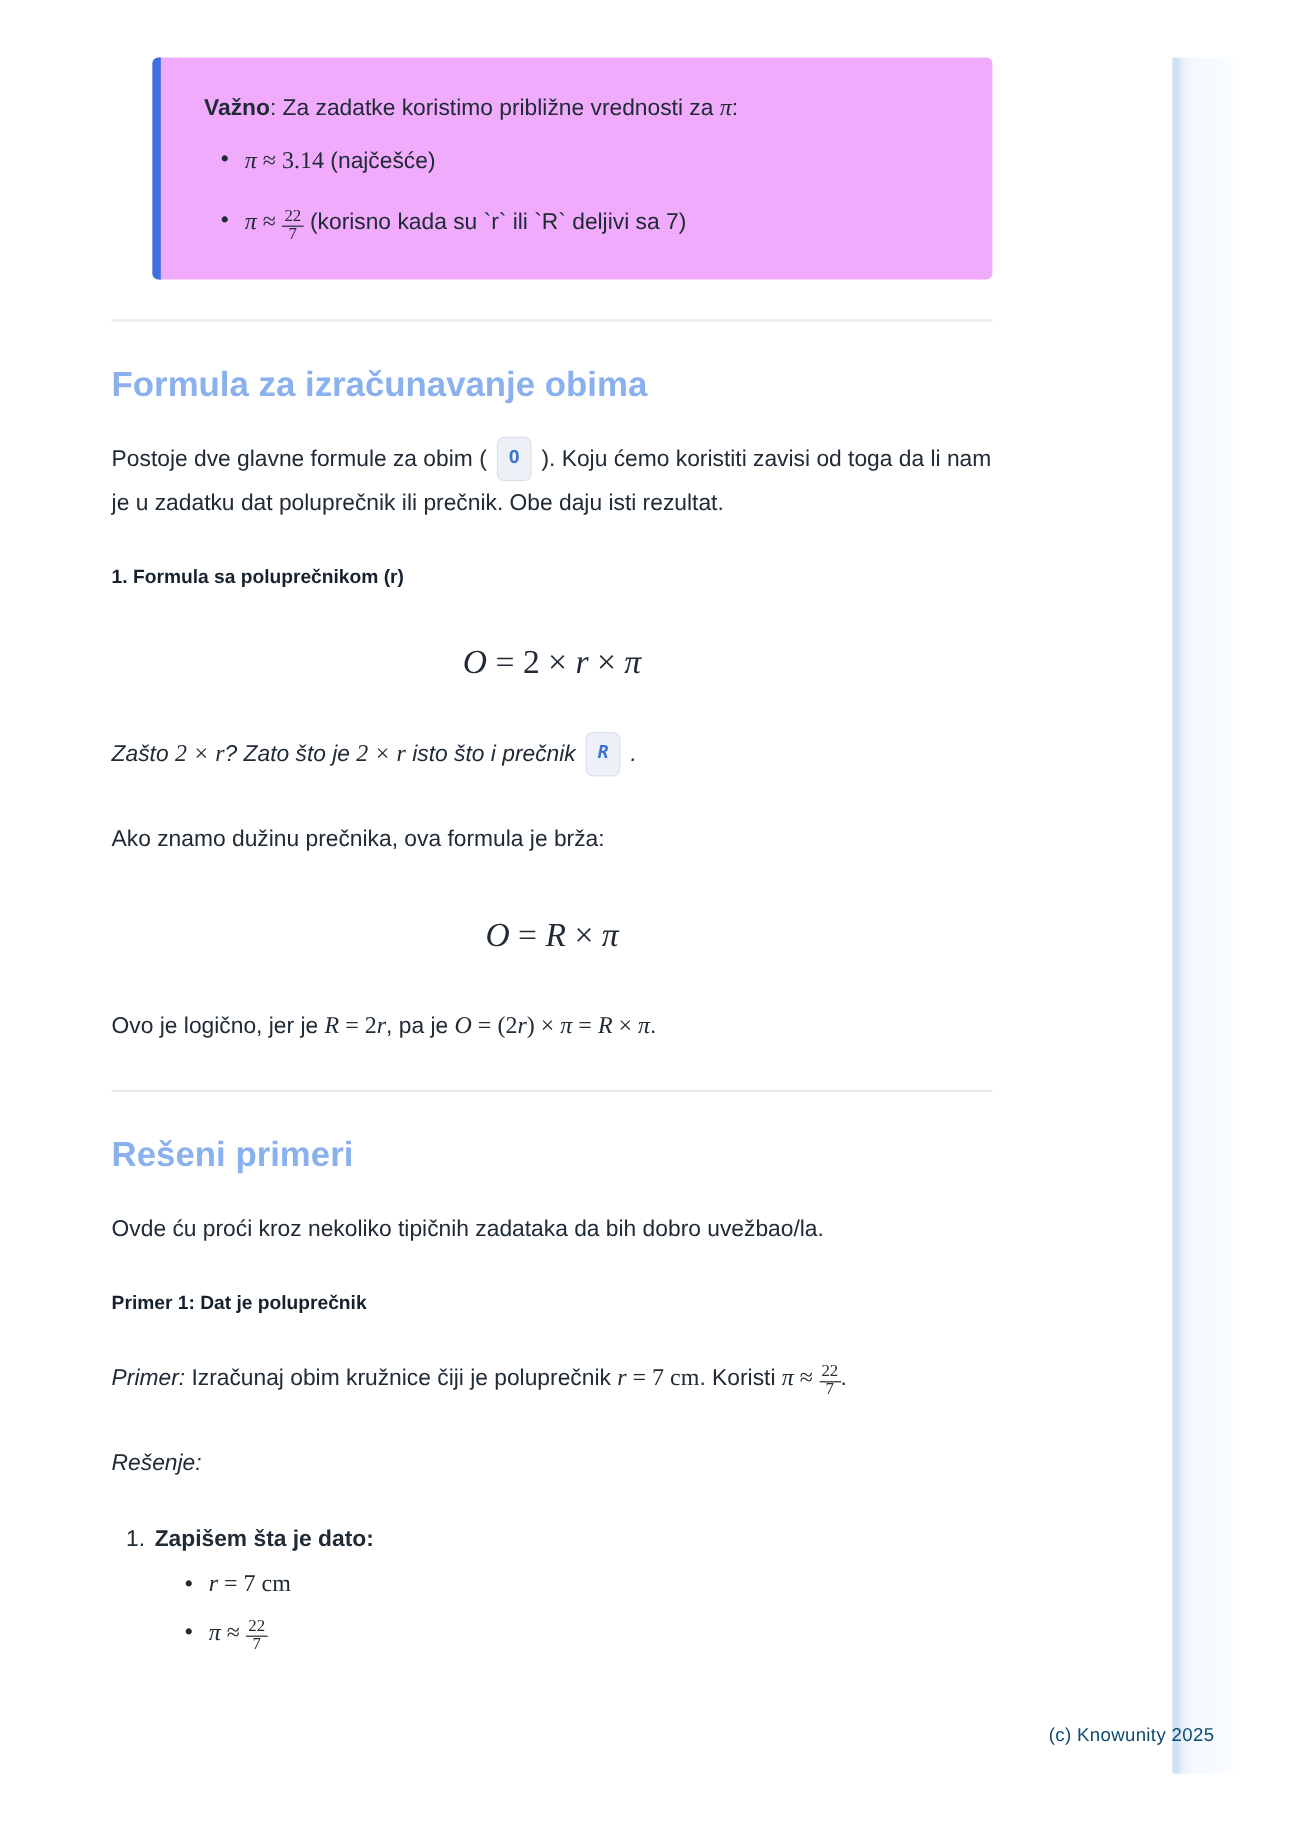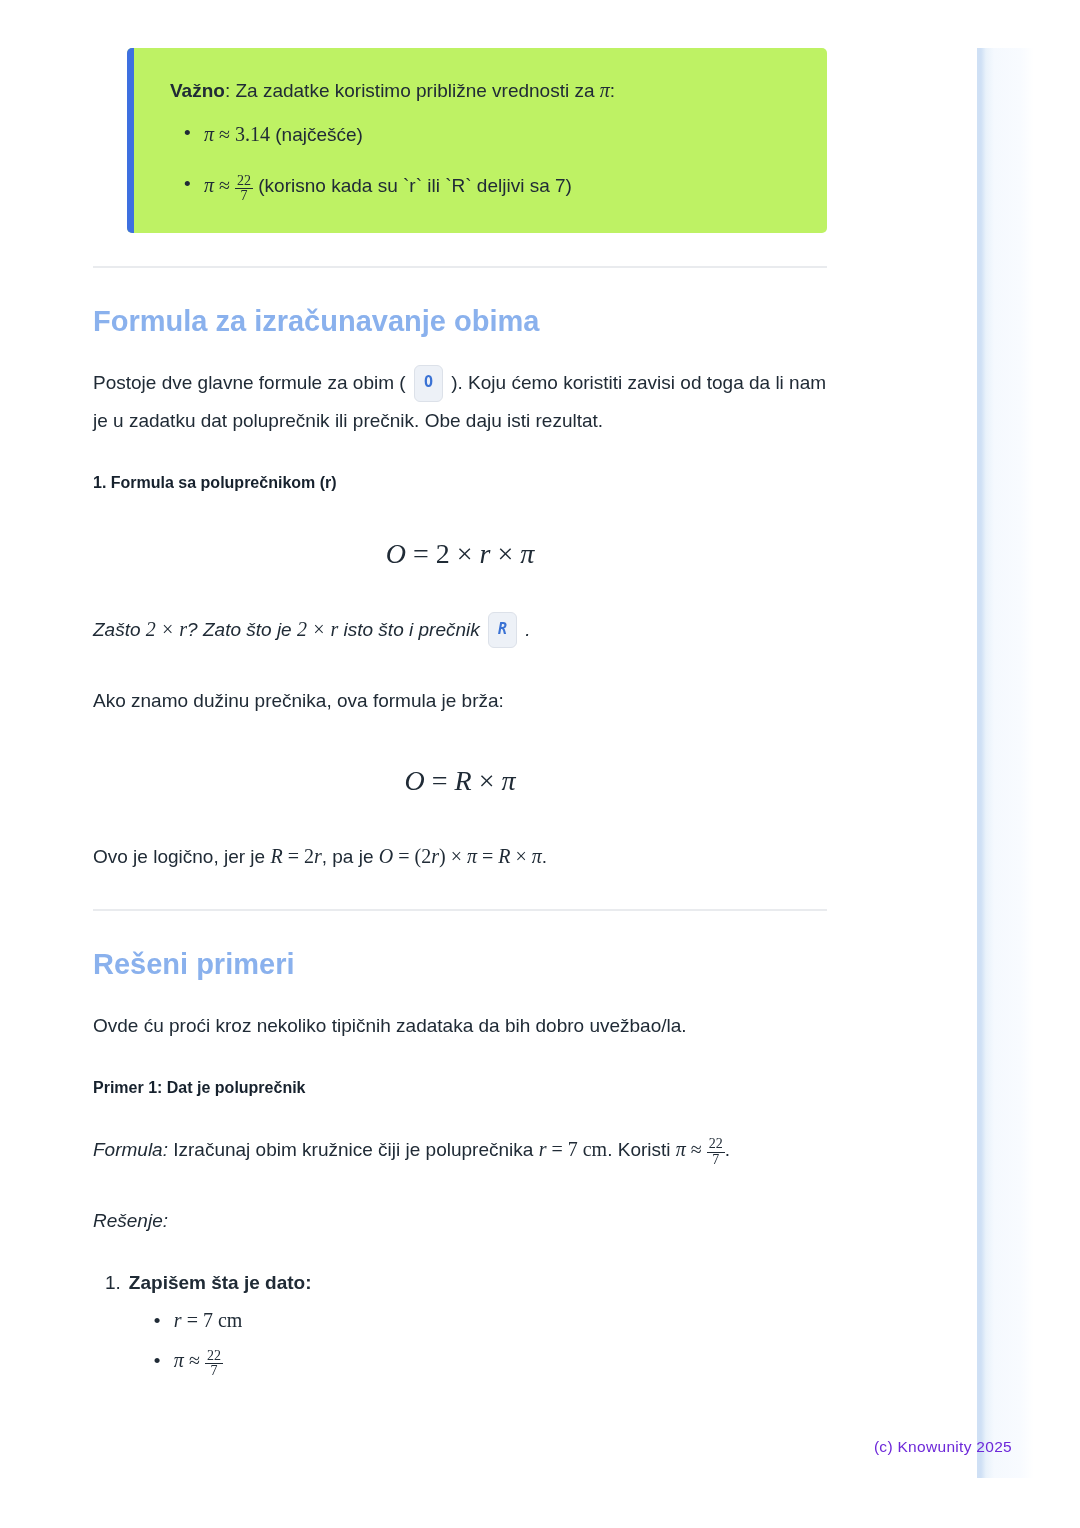--- a/index.html
+++ b/index.html
@@ -6,21 +6,21 @@
   body{
     width:1080px;height:1528px;position:relative;overflow:hidden;
     background:#ffffff;
     font-family:"Liberation Sans",sans-serif;
     color:#202b36;
   }
   .content{position:absolute;left:93px;top:0;width:734px;font-size:19px;}
 
   
   .callout{
-    position:relative;margin:48px 0 0 34px;background:#bef264;
+    position:relative;margin:48px 0 0 34px;background:#f0abfc;
     border-radius:5px;padding:27px 34px 30px 43px;line-height:1.5;
   }
   .callout-bar{position:absolute;left:0;top:0;bottom:0;width:7px;background:#3e70e0;border-radius:5px 0 0 5px;}
   .callout ul{margin:11px 0 0 14px;padding:0;list-style:none;}
   .callout li{position:relative;padding-left:20px;margin-top:13px;}
   .callout li.tall{margin-top:21px;}
   .callout li::before{content:"\2022";position:absolute;left:0;top:0;font-size:19px;}
 
   .divider{border:none;border-top:2px solid #e9ebee;margin:33px 0 0 0;}
 
@@ -57,21 +57,21 @@
   .step-bullets li{position:relative;padding-left:20px;}
   .step-bullets li + li{margin-top:17px;}
   .step-bullets li::before{content:"\2022";position:absolute;left:0;top:1px;}
 
   
   .side-strip{
     position:absolute;left:977px;top:48px;width:57px;height:1430px;
     background:linear-gradient(to right,#cfe0f5 0,#cfe0f5 4px,#e9f2fb 9px,#f5f9fe 30%,#f8fbff 75%,#ffffff 100%);
   }
 
-  .footer{position:absolute;top:1438px;right:68px;font-size:15.5px;color:#6d28d9;z-index:3;letter-spacing:0.3px;}
+  .footer{position:absolute;top:1438px;right:68px;font-size:15.5px;color:#0c4a6e;z-index:3;letter-spacing:0.3px;}
 </style>
 </head>
 <body>
 
 <div class="content">
 
   <div class="callout">
     <div class="callout-bar"></div>
     <div>
       <strong>Važno</strong><span>: Za zadatke koristimo približne vrednosti za </span><span class="math"><span class="mv">π</span></span><span>:</span>
@@ -118,21 +118,21 @@
 
   <hr class="divider">
 
   <h2>Rešeni primeri</h2>
 
   <p>Ovde ću proći kroz nekoliko tipičnih zadataka da bih dobro uvežbao/la.</p>
 
   <h3>Primer 1: Dat je poluprečnik</h3>
 
   <p class="space">
-    <span class="italic">Formula:</span><span> Izračunaj obim kružnice čiji je poluprečnika </span><span class="math"><span class="mv">r</span><span class="mo"> = 7 cm</span></span><span>. Koristi </span><span class="math"><span class="mv">π</span><span class="mo"> ≈ </span></span><span class="math frac"><span class="fnum">22</span><span class="fden">7</span></span><span>.</span>
+    <span class="italic">Primer:</span><span> Izračunaj obim kružnice čiji je poluprečnik </span><span class="math"><span class="mv">r</span><span class="mo"> = 7 cm</span></span><span>. Koristi </span><span class="math"><span class="mv">π</span><span class="mo"> ≈ </span></span><span class="math frac"><span class="fnum">22</span><span class="fden">7</span></span><span>.</span>
   </p>
 
   <p class="space italic">Rešenje:</p>
 
   <div class="steps">
     <div class="step">
       <span class="step-num">1.</span>
       <div>
         <strong>Zapišem šta je dato:</strong>
         <ul class="step-bullets">

